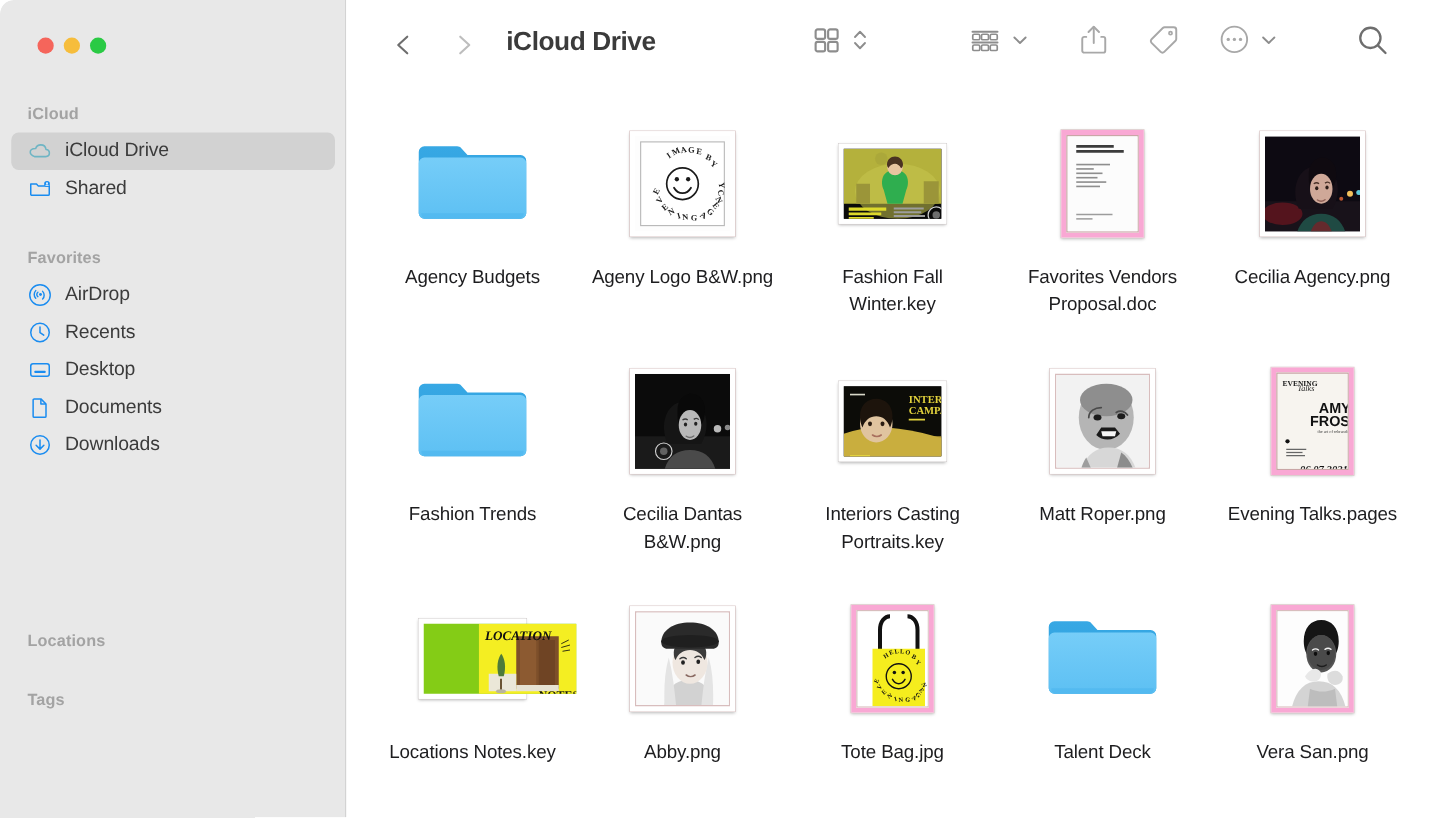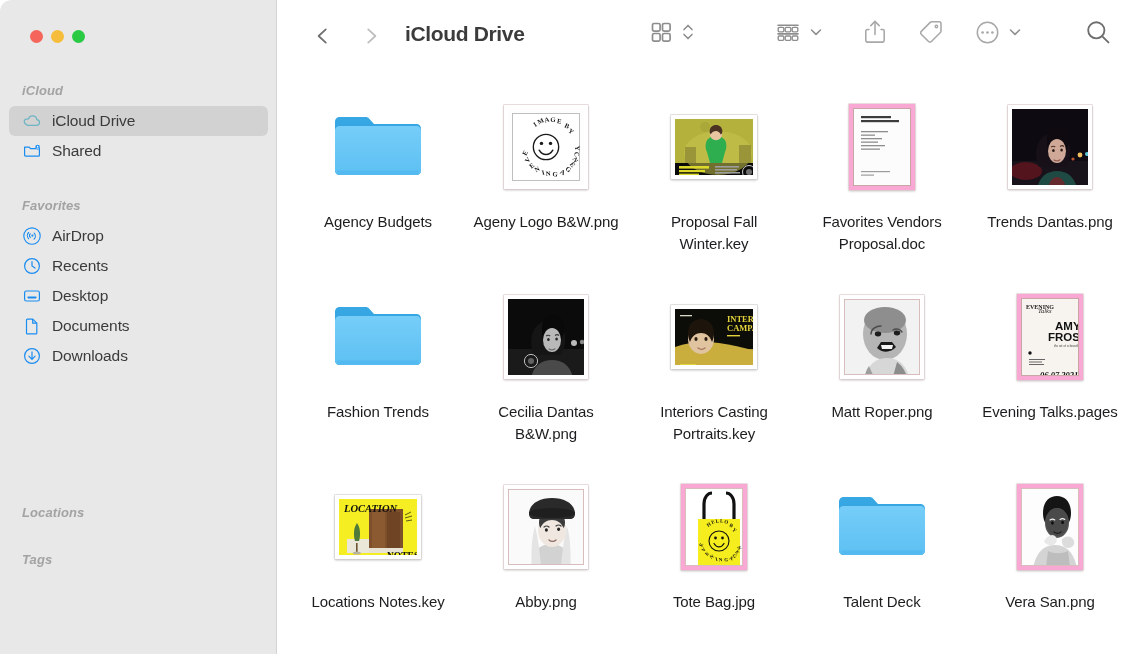--- a/index.html
+++ b/index.html
@@ -61,21 +61,20 @@
     left: 0; right: 0;
   }
   .sb-header {
     font-size: 13px;
     font-weight: 700;
     color: #a3a3a3;
     padding: 0 0 0 22px;
     letter-spacing: 0.1px;
     line-height: 18px;
     margin-bottom: 6px;
-    font-style: italic;
   }
   .sb-item {
     display: flex;
     align-items: center;
     height: 30px;
     margin: 0 9px;
     padding-left: 13px;
     border-radius: 6px;
     gap: 10px;
     box-sizing: border-box;
@@ -497,21 +496,21 @@
                 <rect x="40" y="47" width="24" height="1.6" fill="#9d9d9d"></rect>
                 <rect x="40" y="50" width="22" height="1.6" fill="#9d9d9d"></rect>
                 <rect x="40" y="53" width="25" height="1.6" fill="#9d9d9d"></rect>
                 <rect x="40" y="56" width="18" height="1.6" fill="#9d9d9d"></rect>
                 <circle cx="74" cy="53" r="6.5" fill="none" stroke="#cfcfcf" stroke-width="1"></circle>
                 <circle cx="74" cy="53" r="3" fill="#cfcfcf" opacity=".5"></circle>
               </svg>
             </div>
           </div>
         </div>
-        <div class="cap">Proposal Fall Winter.key</div>
+        <div class="cap">Fashion Fall Winter.key</div>
       </div>
 
       <div class="cell">
         <div class="thumb-wrap">
           <div class="shot shot-port">
             <div class="shot-inner" style="background:#fbfbfb;border:0.8px solid #c9a6a6;box-sizing:border-box;">
               <svg width="66" height="86" viewBox="0 0 66 86" preserveAspectRatio="none">
                 <rect width="66" height="86" fill="#fcfcfc"></rect>
                 <g fill="#3c3c3c">
                   <rect x="7" y="7" width="30" height="2.2"></rect>
@@ -562,21 +561,21 @@
                 <path d="M39 38c1.5-1 3-1 4.2 0M48 37.5c1.4-1 3-1 4 .2" stroke="#4a3228" stroke-width="1.1" fill="none"></path>
                 <ellipse cx="41.4" cy="41.5" rx="1.3" ry="1.6" fill="#2c1d18"></ellipse>
                 <ellipse cx="49.6" cy="41" rx="1.3" ry="1.6" fill="#2c1d18"></ellipse>
                 <path d="M42 51c1.8 1.2 4 1.2 6-.2" stroke="#8e5e55" stroke-width="1.2" fill="none" stroke-linecap="round"></path>
                 <path d="M24 84c2-14 9-22 21-22s19 8 21 22z" fill="#1f4a43"></path>
                 <path d="M35 84c1-10 5-16 10-16s9 6 10 16z" fill="#7c2026" opacity=".75"></path>
               </svg>
             </div>
           </div>
         </div>
-        <div class="cap">Trends Dantas.png</div>
+        <div class="cap">Cecilia Agency.png</div>
       </div>
 
       <div class="cell">
         <div class="thumb-wrap">
           <svg class="folder" width="90" height="74" viewBox="0 0 90 74">
             <path d="M2 11.5A4.5 4.5 0 0 1 6.5 7h26.2c1.3 0 2.5.55 3.35 1.5L41 14h42.5A4.5 4.5 0 0 1 88 18.5v42A4.5 4.5 0 0 1 83.5 65h-77A4.5 4.5 0 0 1 2 60.5z" fill="url(#fTab)"></path>
             <path d="M2 20.5A4.5 4.5 0 0 1 6.5 16h77a4.5 4.5 0 0 1 4.5 4.5v40A4.5 4.5 0 0 1 83.5 65h-77A4.5 4.5 0 0 1 2 60.5z" fill="url(#fBody)"></path>
             <path d="M4 60.5h82a4.5 4.5 0 0 1-2.5 4.3h-77A4.5 4.5 0 0 1 4 60.5z" fill="#4fb6ee" opacity=".7"></path>
           </svg>
         </div>
@@ -681,21 +680,21 @@
               </svg>
             </div>
           </div>
         </div>
         <div class="cap">Evening Talks.pages</div>
       </div>
 
       <div class="cell">
         <div class="thumb-wrap">
           <div class="shot shot-land">
-            <div class="shot-inner" style="background:#84cc16;">
+            <div class="shot-inner" style="background:#84cc16;padding-left:44px;">
               <svg width="86" height="64" viewBox="0 0 86 64" preserveAspectRatio="none">
                 <rect width="86" height="64" fill="#f4ee22"></rect>
                 <rect x="30" y="10" width="34" height="42" fill="#7d4f2a"></rect>
                 <rect x="33" y="13" width="13" height="36" fill="#8c5a31"></rect>
                 <rect x="48" y="13" width="13" height="36" fill="#6f4424"></rect>
                 <rect x="30" y="49" width="34" height="5" fill="#e7e2d2"></rect>
                 <rect x="8" y="40" width="22" height="14" fill="#ebe7d8"></rect>
                 <path d="M16 42c-2-7-1-14 2-18 3 4 4 11 2 18z" fill="#4e7a3a"></path>
                 <rect x="17" y="44" width="1.6" height="10" fill="#6b5433"></rect>
                 <ellipse cx="17.8" cy="54" rx="4" ry="1.6" fill="#b9b49f"></ellipse>

